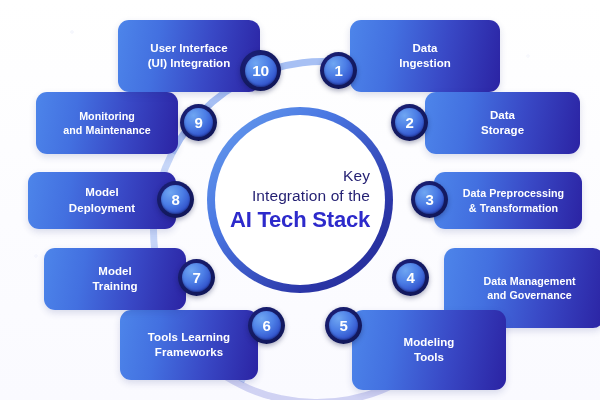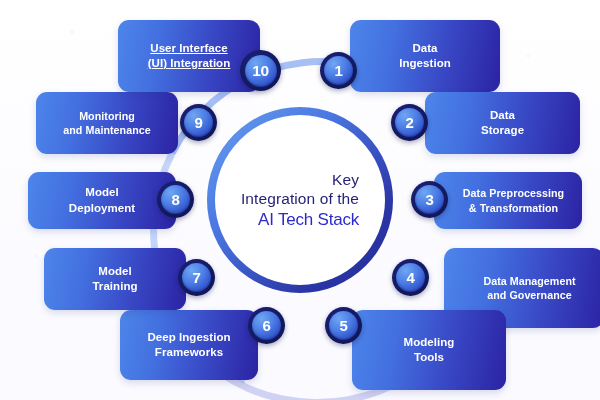--- a/index.html
+++ b/index.html
@@ -80,22 +80,22 @@
   }
   .center-line {
     color: #231f72;
     font-size: 15.5px;
     font-weight: 400;
     letter-spacing: .1px;
     display: block;
   }
   #center-emphasis {
     color: #2d2acb;
-    font-size: 17px;
-    font-weight: 400;
+    font-size: 22px;
+    font-weight: 700;
     letter-spacing: -.2px;
     display: block;
     margin-top: 1px;
   }
 
   
   .card {
     position: absolute;
     border-radius: 11px;
     background: linear-gradient(100deg, #4d85ea 0%, #4370e0 28%, #3949c6 62%, #2b23a3 100%);
@@ -188,40 +188,40 @@
     <span class="card-label">Data Management
 and Governance</span>
   </div>
 
   <div class="card" style="left:352px; top:310px; width:154px; height:80px;">
     <span class="card-label">Modeling
 Tools</span>
   </div>
 
   <div class="card" style="left:120px; top:310px; width:138px; height:70px;">
-    <span class="card-label">Deep Ingestion
+    <span class="card-label">Tools Learning
 Frameworks</span>
   </div>
 
   <div class="card" style="left:44px; top:248px; width:142px; height:62px;">
     <span class="card-label">Model
 Training</span>
   </div>
 
   <div class="card" style="left:28px; top:172px; width:148px; height:57px;">
     <span class="card-label">Model
 Deployment</span>
   </div>
 
   <div class="card tight" style="left:36px; top:92px; width:142px; height:62px;">
     <span class="card-label">Monitoring
 and Maintenance</span>
   </div>
 
-  <div class="card" style="left:118px; top:20px; width:142px; height:72px;text-decoration:underline;">
+  <div class="card" style="left:118px; top:20px; width:142px; height:72px;">
     <span class="card-label">User Interface
 (UI) Integration</span>
   </div>
 
   <div class="badge" style="left:320px; top:52px;">
     <span class="badge-inner">
       <span class="badge-num">1</span>
     </span>
   </div>
 

